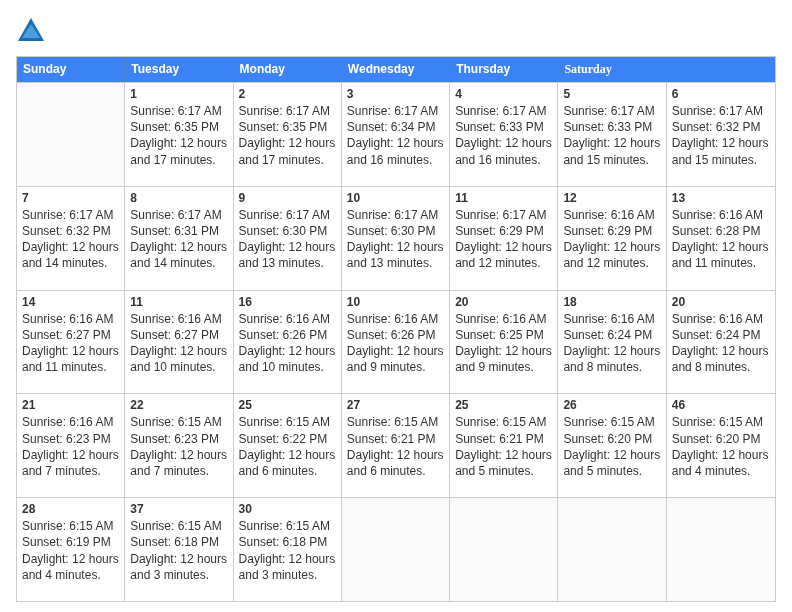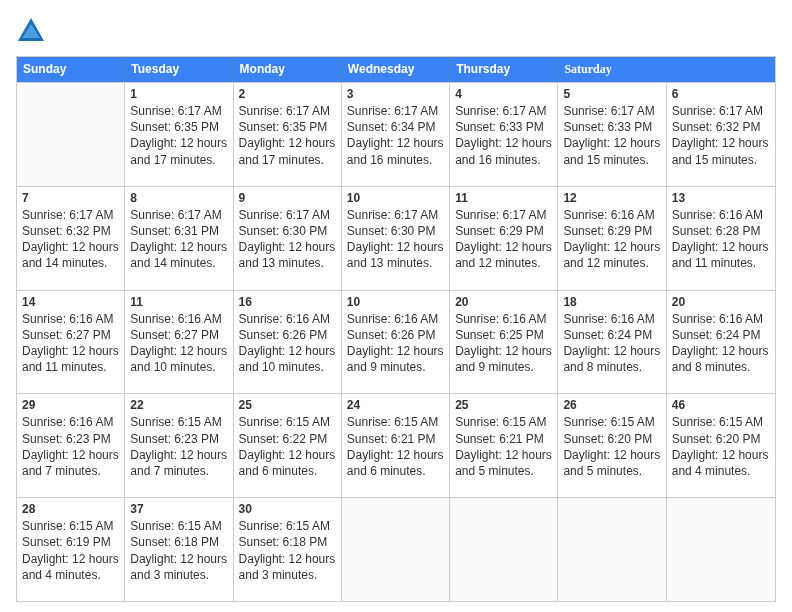--- a/index.html
+++ b/index.html
@@ -226,33 +226,33 @@
             <span class="day-number">18</span>
             <div class="day-info">Sunrise: 6:16 AM<br>Sunset: 6:24 PM<br>Daylight: 12 hours<br>and 8 minutes.</div>
           </div>
           <div class="cal-cell">
             <span class="day-number">20</span>
             <div class="day-info">Sunrise: 6:16 AM<br>Sunset: 6:24 PM<br>Daylight: 12 hours<br>and 8 minutes.</div>
           </div>
         </div>
         <div class="cal-row">
           <div class="cal-cell">
-            <span class="day-number">29</span>
+            <span class="day-number">21</span>
             <div class="day-info">Sunrise: 6:16 AM<br>Sunset: 6:23 PM<br>Daylight: 12 hours<br>and 7 minutes.</div>
           </div>
           <div class="cal-cell">
             <span class="day-number">22</span>
             <div class="day-info">Sunrise: 6:15 AM<br>Sunset: 6:23 PM<br>Daylight: 12 hours<br>and 7 minutes.</div>
           </div>
           <div class="cal-cell">
             <span class="day-number">25</span>
             <div class="day-info">Sunrise: 6:15 AM<br>Sunset: 6:22 PM<br>Daylight: 12 hours<br>and 6 minutes.</div>
           </div>
           <div class="cal-cell">
-            <span class="day-number">24</span>
+            <span class="day-number">27</span>
             <div class="day-info">Sunrise: 6:15 AM<br>Sunset: 6:21 PM<br>Daylight: 12 hours<br>and 6 minutes.</div>
           </div>
           <div class="cal-cell">
             <span class="day-number">25</span>
             <div class="day-info">Sunrise: 6:15 AM<br>Sunset: 6:21 PM<br>Daylight: 12 hours<br>and 5 minutes.</div>
           </div>
           <div class="cal-cell">
             <span class="day-number">26</span>
             <div class="day-info">Sunrise: 6:15 AM<br>Sunset: 6:20 PM<br>Daylight: 12 hours<br>and 5 minutes.</div>
           </div>

